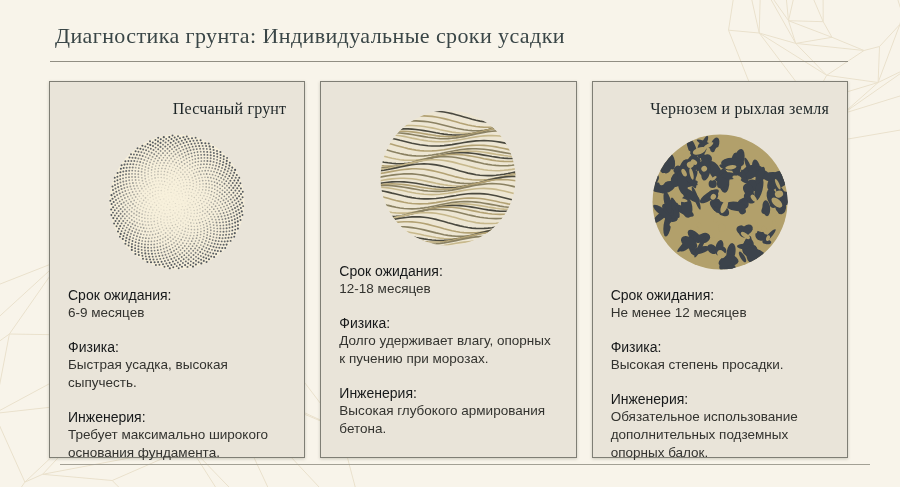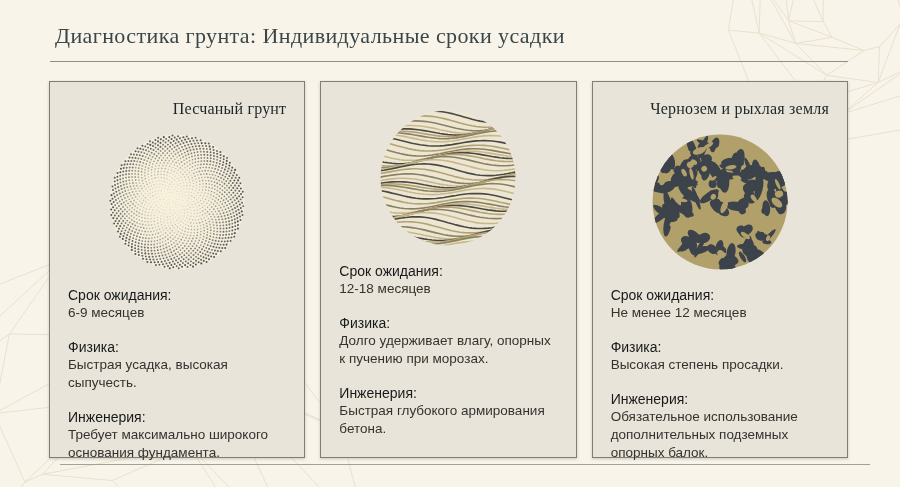--- a/index.html
+++ b/index.html
@@ -1831,21 +1831,21 @@
       <div class="section">
         <div class="label">Срок ожидания:</div>
         <div class="text">12-18 месяцев</div>
       </div>
       <div class="section">
         <div class="label">Физика:</div>
         <div class="text">Долго удерживает влагу, опорных к пучению при морозах.</div>
       </div>
       <div class="section">
         <div class="label">Инженерия:</div>
-        <div class="text">Быстрая глубокого армирования бетона.</div>
+        <div class="text">Высокая глубокого армирования бетона.</div>
       </div>
     </div>
 
     <div class="card">
       <div class="card-title">Чернозем и рыхлая земля</div>
       <div class="circle">
           <svg viewBox="0 0 136 136" width="136" height="136">
             <defs>
               <clipPath id="kc">
                 <circle cx="68" cy="68" r="67.5"></circle>

